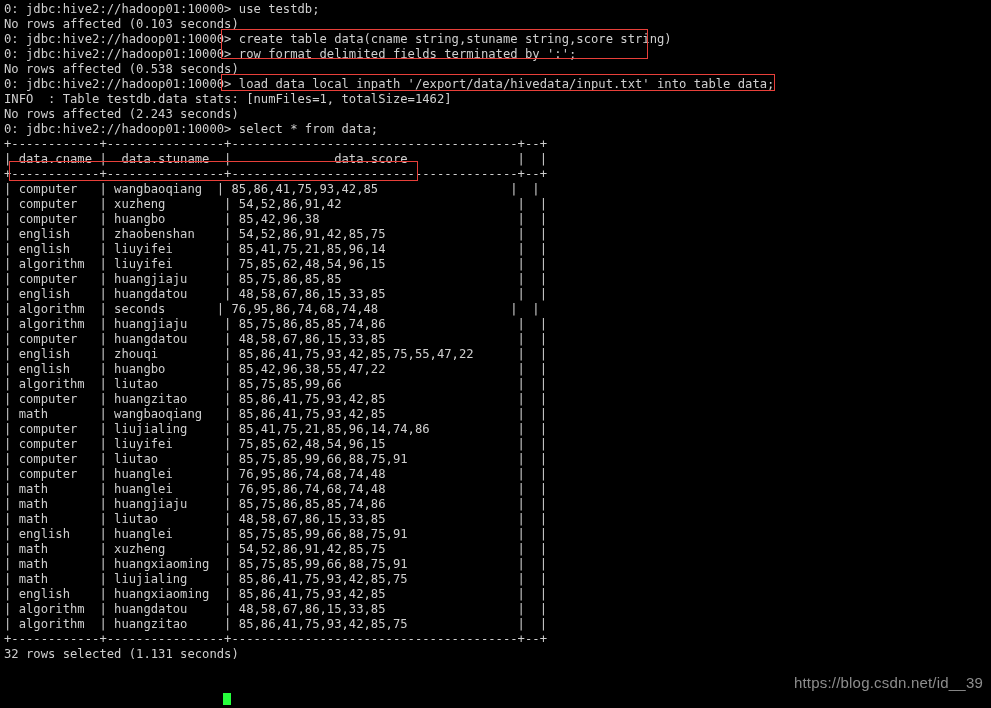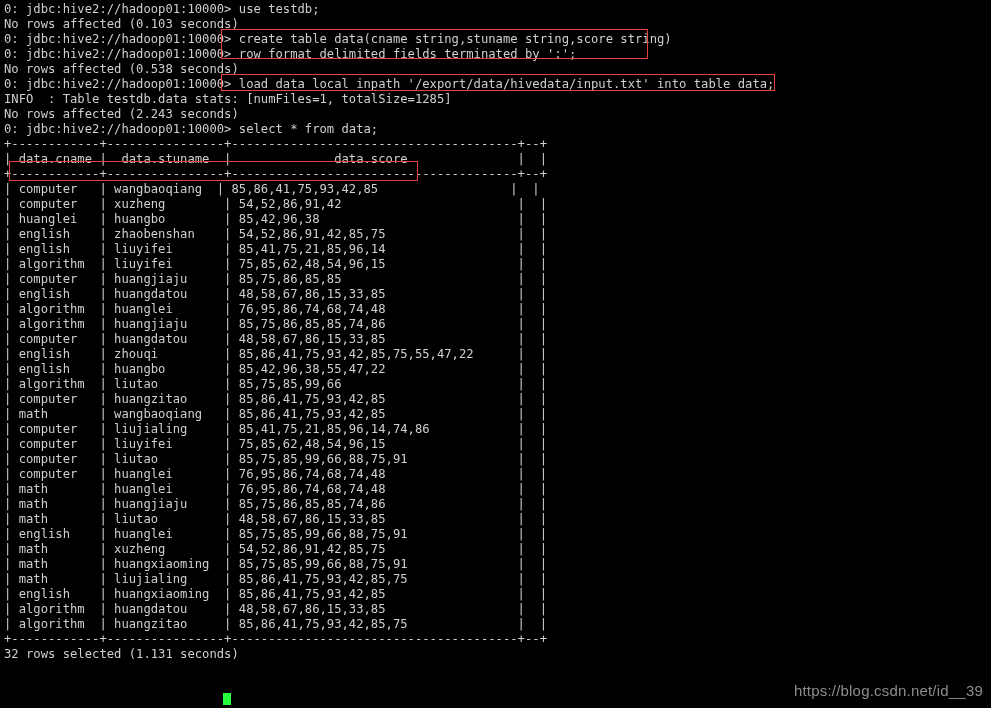--- a/index.html
+++ b/index.html
@@ -46,58 +46,58 @@
   
   .cursor {
     position: absolute;
     background: #26ff3c;
     width: 8px;
     height: 12px;
   }
   .watermark {
     position: absolute;
     right: 8px;
-    bottom: 10px;
+    bottom: 18px;
     color: #8d8d8d;
     font-family: "Liberation Sans", sans-serif;
     font-size: 15px;
     letter-spacing: 0.2px;
     white-space: pre;
     margin-top: 40px;
   }
 </style>
 </head>
 <body>
 
 <div id="term">
 
   <div class="line seq">0: jdbc:hive2://hadoop01:10000&gt; use testdb;</div>
   <div class="line seq">No rows affected (0.103 seconds)</div>
   <div class="line seq">0: jdbc:hive2://hadoop01:10000&gt; create table data(cname string,stuname string,score string)</div>
   <div class="line seq">0: jdbc:hive2://hadoop01:10000&gt; row format delimited fields terminated by ':';</div>
   <div class="line seq">No rows affected (0.538 seconds)</div>
   <div class="line seq">0: jdbc:hive2://hadoop01:10000&gt; load data local inpath '/export/data/hivedata/input.txt' into table data;</div>
-  <div class="line seq">INFO  : Table testdb.data stats: [numFiles=1, totalSize=1285]</div>
+  <div class="line seq">INFO  : Table testdb.data stats: [numFiles=1, totalSize=1462]</div>
   <div class="line seq">No rows affected (2.243 seconds)</div>
   <div class="line seq">0: jdbc:hive2://hadoop01:10000&gt; select * from data;</div>
 
   <div class="line rule">+------------+----------------+---------------------------------------+--+</div>
   <div class="line">| data.cname |  data.stuname  |              data.score               |  |</div>
   <div class="line rule">+------------+----------------+---------------------------------------+--+</div>
 
   <div id="table-body">
       <div class="line">| computer   | wangbaoqiang  | 85,86,41,75,93,42,85                  |  |</div>
       <div class="line">| computer   | xuzheng        | 54,52,86,91,42                        |  |</div>
-      <div class="line">| huanglei   | huangbo        | 85,42,96,38                           |  |</div>
+      <div class="line">| computer   | huangbo        | 85,42,96,38                           |  |</div>
       <div class="line">| english    | zhaobenshan    | 54,52,86,91,42,85,75                  |  |</div>
       <div class="line">| english    | liuyifei       | 85,41,75,21,85,96,14                  |  |</div>
       <div class="line">| algorithm  | liuyifei       | 75,85,62,48,54,96,15                  |  |</div>
       <div class="line">| computer   | huangjiaju     | 85,75,86,85,85                        |  |</div>
       <div class="line">| english    | huangdatou     | 48,58,67,86,15,33,85                  |  |</div>
-      <div class="line">| algorithm  | huanglei       | 76,95,86,74,68,74,48                  |  |</div>
+      <div class="line">| algorithm  | seconds       | 76,95,86,74,68,74,48                  |  |</div>
       <div class="line">| algorithm  | huangjiaju     | 85,75,86,85,85,74,86                  |  |</div>
       <div class="line">| computer   | huangdatou     | 48,58,67,86,15,33,85                  |  |</div>
       <div class="line">| english    | zhouqi         | 85,86,41,75,93,42,85,75,55,47,22      |  |</div>
       <div class="line">| english    | huangbo        | 85,42,96,38,55,47,22                  |  |</div>
       <div class="line">| algorithm  | liutao         | 85,75,85,99,66                        |  |</div>
       <div class="line">| computer   | huangzitao     | 85,86,41,75,93,42,85                  |  |</div>
       <div class="line">| math       | wangbaoqiang   | 85,86,41,75,93,42,85                  |  |</div>
       <div class="line">| computer   | liujialing     | 85,41,75,21,85,96,14,74,86            |  |</div>
       <div class="line">| computer   | liuyifei       | 75,85,62,48,54,96,15                  |  |</div>
       <div class="line">| computer   | liutao         | 85,75,85,99,66,88,75,91               |  |</div>

